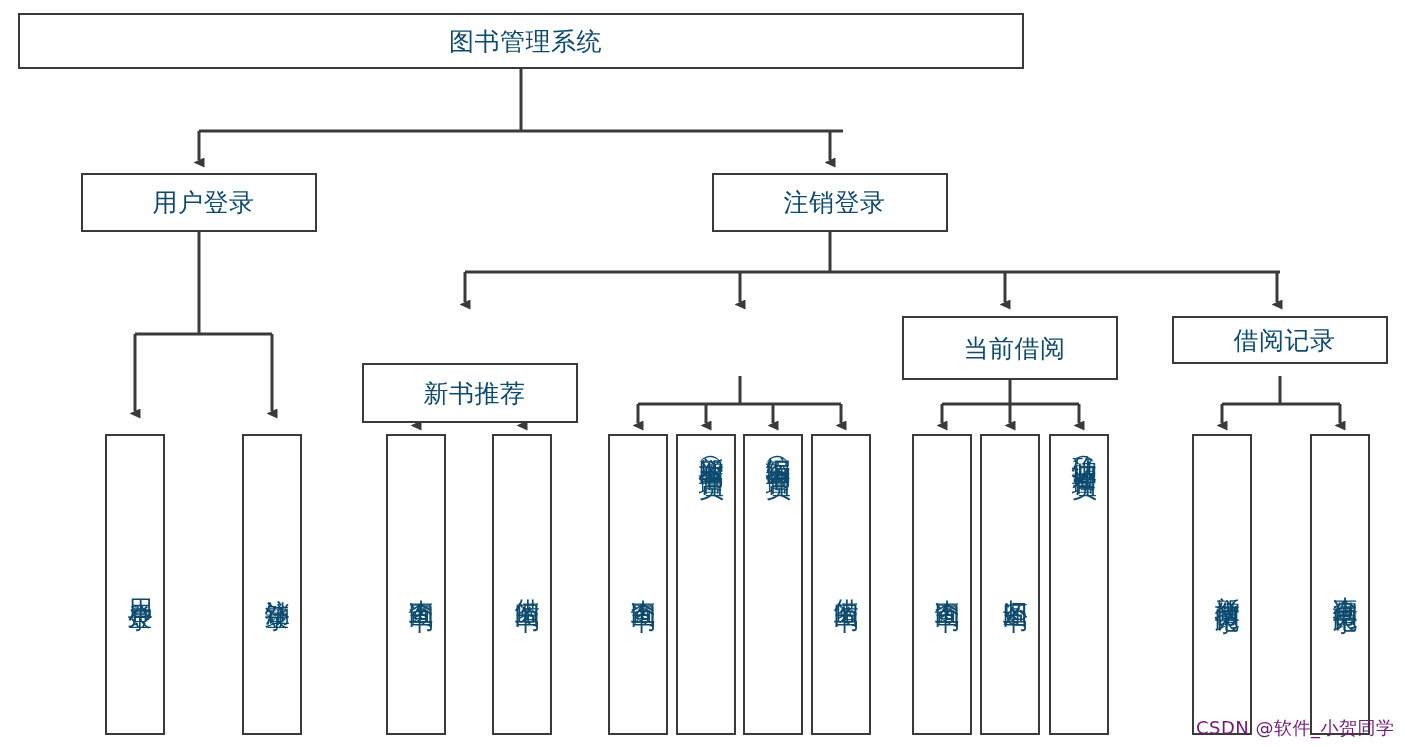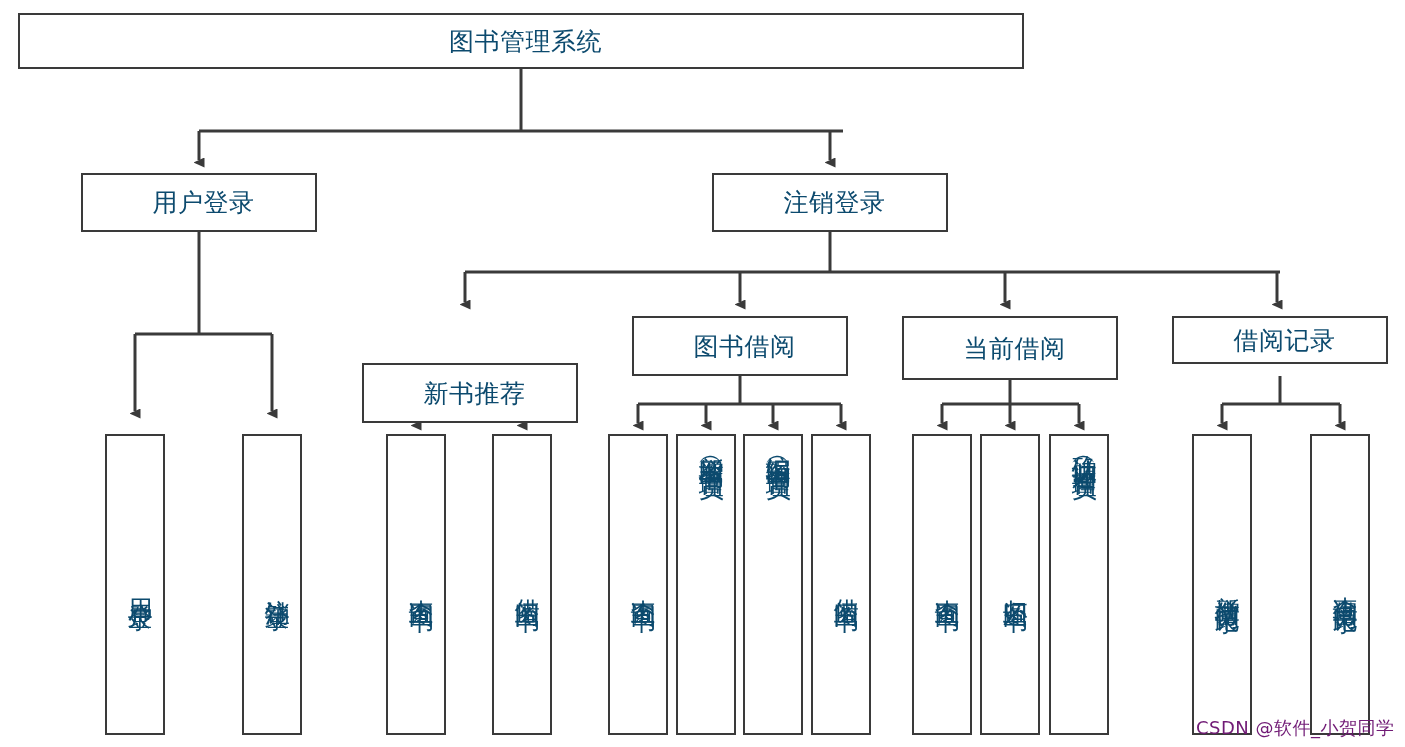--- a/index.html
+++ b/index.html
@@ -133,23 +133,20 @@
   <div class="node horiz" style="left:81px; top:173px; width:236px; height:59px;">
     <span class="node-label">用户登录</span>
   </div>
   <div class="node horiz" style="left:712px; top:173px; width:236px; height:59px;">
     <span class="node-label">注销登录</span>
   </div>
 
   <div class="node horiz" style="left:362px; top:316px; width:216px; height:60px;margin-top:47px;">
     <span class="node-label">新书推荐</span>
   </div>
-  <div class="node horiz" style="left:632px; top:316px; width:216px; height:60px;">
-    <span class="node-label">图书借阅</span>
-  </div>
   <div class="node horiz" style="left:902px; top:316px; width:216px; height:64px;">
     <span class="node-label">当前借阅</span>
   </div>
   <div class="node horiz" style="left:1172px; top:316px; width:216px; height:48px;">
     <span class="node-label">借阅记录</span>
   </div>
 
   <div class="node vert mid" style="left:105px; top:434px; width:60px; height:301px;">
     <span class="node-label">用户登录</span>
   </div>

